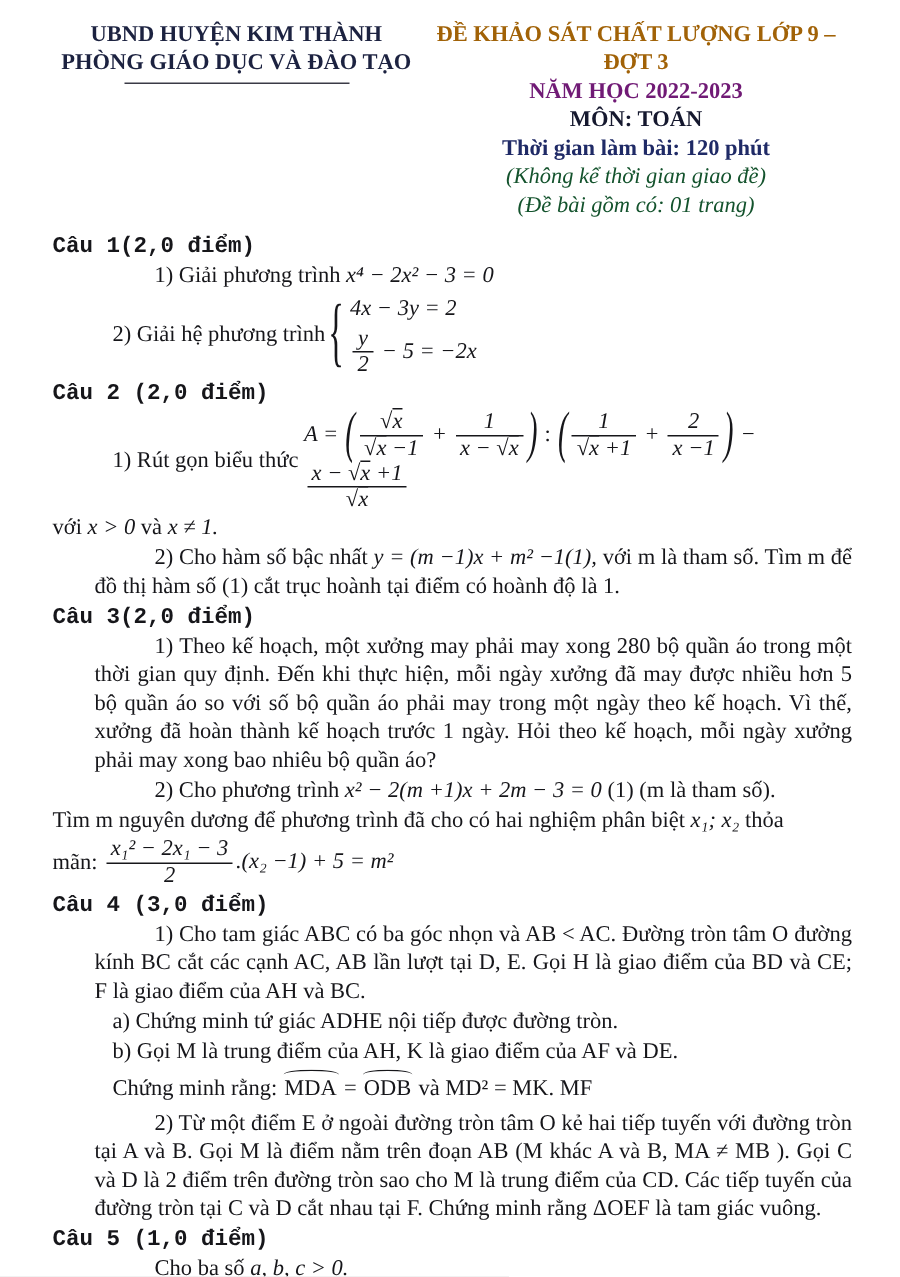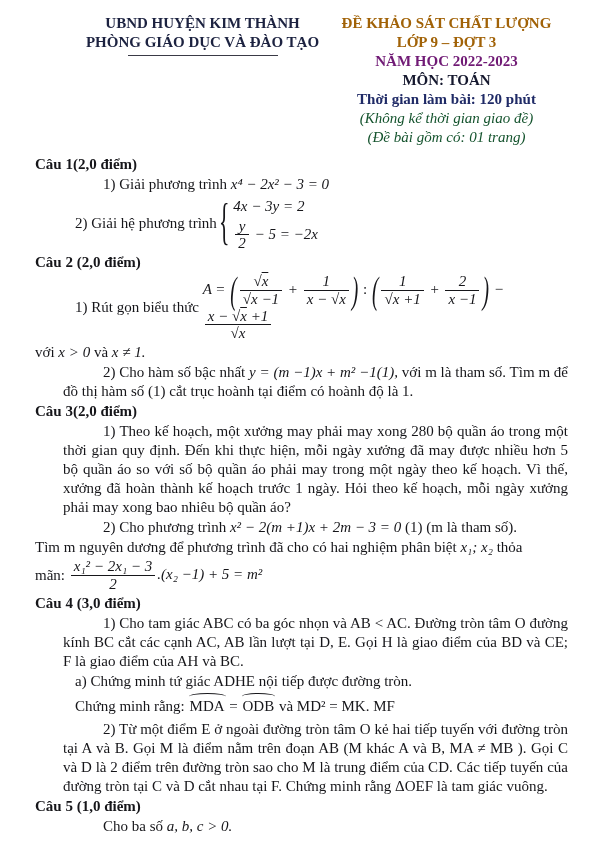--- a/index.html
+++ b/index.html
@@ -3,32 +3,32 @@
 <meta charset="utf-8">
 <style>
   html,body{margin:0;padding:0;background:#e8e8e8;}
   .page{
     width:600px;height:851px;margin:0 auto;background:#ffffff;
     font-family:"Liberation Serif","DejaVu Serif",serif;
     font-size:15px;color:#16161a;overflow:hidden;box-sizing:border-box;
     padding:14px 32px 0 35px;
   }
   
-  .hdr{display:flex;align-items:flex-start;margin-left:45px;}
+  .hdr{display:flex;align-items:flex-start;}
   .hdr-left{width:245px;text-align:center;font-weight:bold;color:#1c2240;line-height:19px;}
   .org-rule{width:150px;border-bottom:1.6px solid #3a3a46;margin:3px auto 0;}
   .hdr-right{flex:1;text-align:center;line-height:19px;}
   .t-main{font-weight:bold;color:#a16207;}
   .t-year{font-weight:bold;color:#701a75;}
   .t-subj{font-weight:bold;color:#15182e;}
   .t-time{font-weight:bold;color:#1f2a66;}
   .t-note{font-style:italic;color:#14532d;}
   
   .bodytxt{margin-top:8px;line-height:19px;}
-  .h-cau{font-weight:bold;margin:1px 0;}
+  .h-cau{font-weight:bold;margin:1px 0;font-family:Liberation Mono, monospace;}
   .ind{text-indent:40px;margin-left:28px;}
   .just{text-align:justify;}
   p{margin:1px 0;}
   .row{display:flex;align-items:center;margin:1px 0;}
   .row .lbl{white-space:nowrap;}
   .m{font-style:italic;}
   .mu{font-style:normal;}
   
   .frac{display:inline-block;vertical-align:middle;text-align:center;margin:0 2px;}
   .fnum,.fden{display:block;padding:0 3px;line-height:1.12;}
@@ -118,20 +118,21 @@
       <span>thỏa</span>
     </p>
     <div class="row">
       <span class="lbl">mãn:</span>&nbsp;
       <span class="m"><span class="frac"><span class="fnum">x₁² − 2x₁ − 3</span><span class="fden">2</span></span>.(x₂ −1) + 5 = m²</span>
     </div>
 
     <div class="h-cau">Câu 4 (3,0 điểm)</div>
     <p class="ind just">1) Cho tam giác ABC có ba góc nhọn và AB &lt; AC. Đường tròn tâm O đường kính  BC cắt các cạnh AC, AB lần lượt tại D, E. Gọi H là giao điểm của BD và CE; F là giao điểm của AH và BC.</p>
     <p style="margin-left:40px;">a) Chứng minh tứ giác  ADHE  nội tiếp được đường tròn.</p>
+    <p style="margin-left:40px;">b) Gọi M là trung điểm của AH, K là giao điểm của AF và DE.</p>
     <p style="margin-left:40px;margin-top:4px;">
       <span>Chứng minh rằng:</span>
       <span class="mu"><span class="hat">MDA</span> = <span class="hat">ODB</span>  và  MD² = MK. MF</span>
     </p>
     <p class="ind just" style="margin-top:4px;">2) Từ một điểm E ở ngoài đường tròn tâm O kẻ hai tiếp tuyến với đường tròn tại A và B. Gọi M là điểm nằm trên đoạn AB (M khác A và B, MA ≠  MB ). Gọi C và D là 2 điểm trên đường tròn sao cho M là trung điểm của CD. Các tiếp tuyến của đường tròn tại C và D cắt nhau tại F. Chứng minh rằng  ΔOEF  là tam giác vuông.</p>
 
     <div class="h-cau">Câu 5 (1,0 điểm)</div>
     <p class="ind">
       <span>Cho ba số</span>
       <span class="m">a, b, c &gt; 0.</span>

